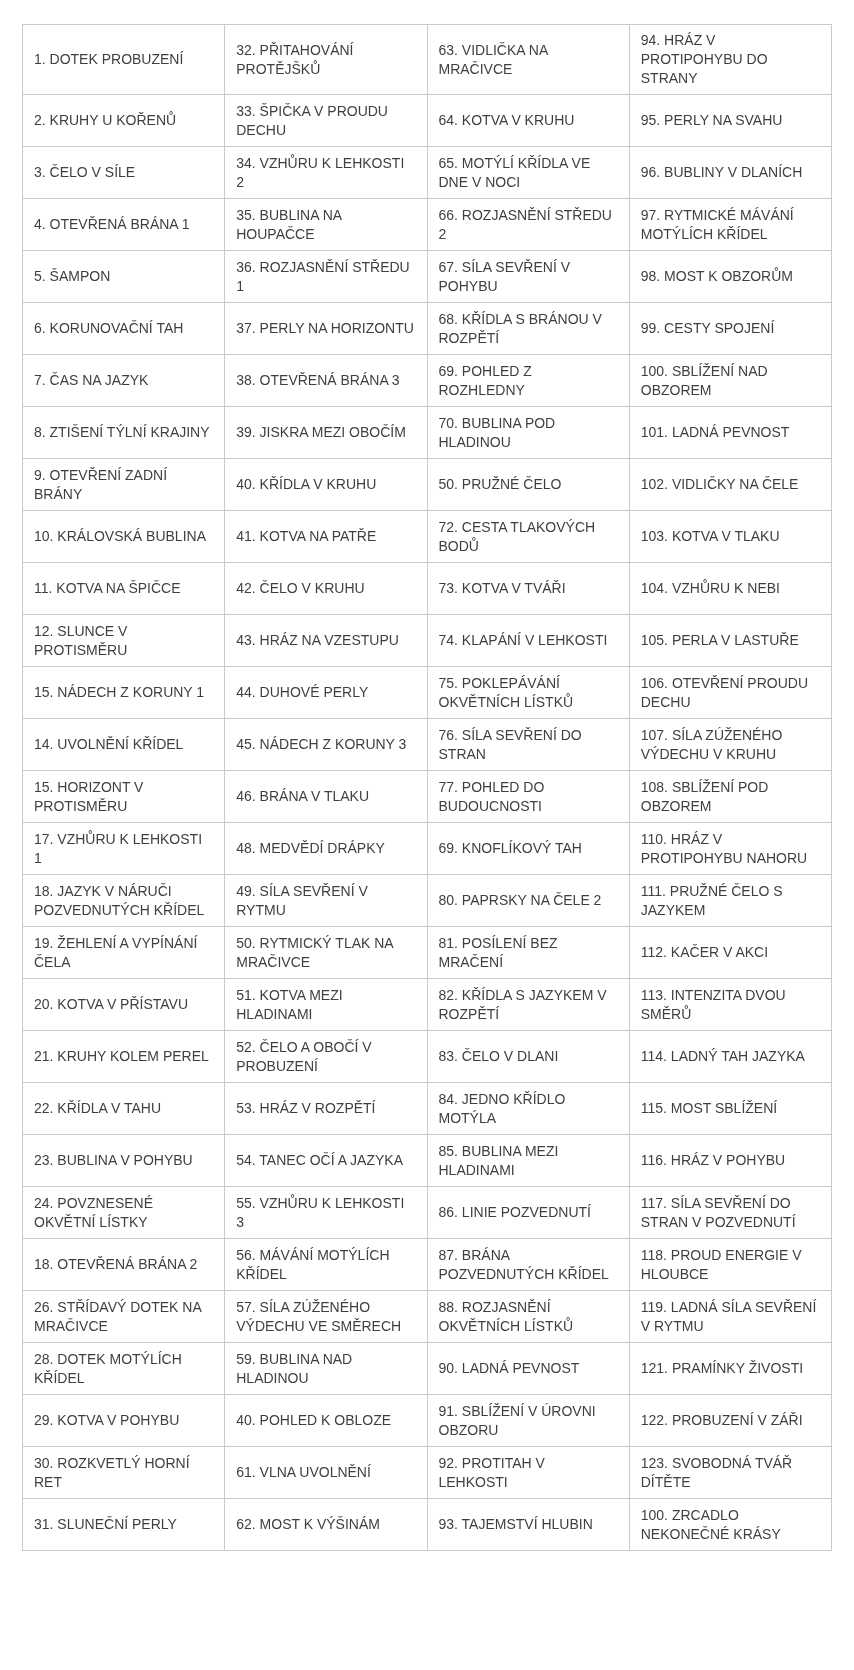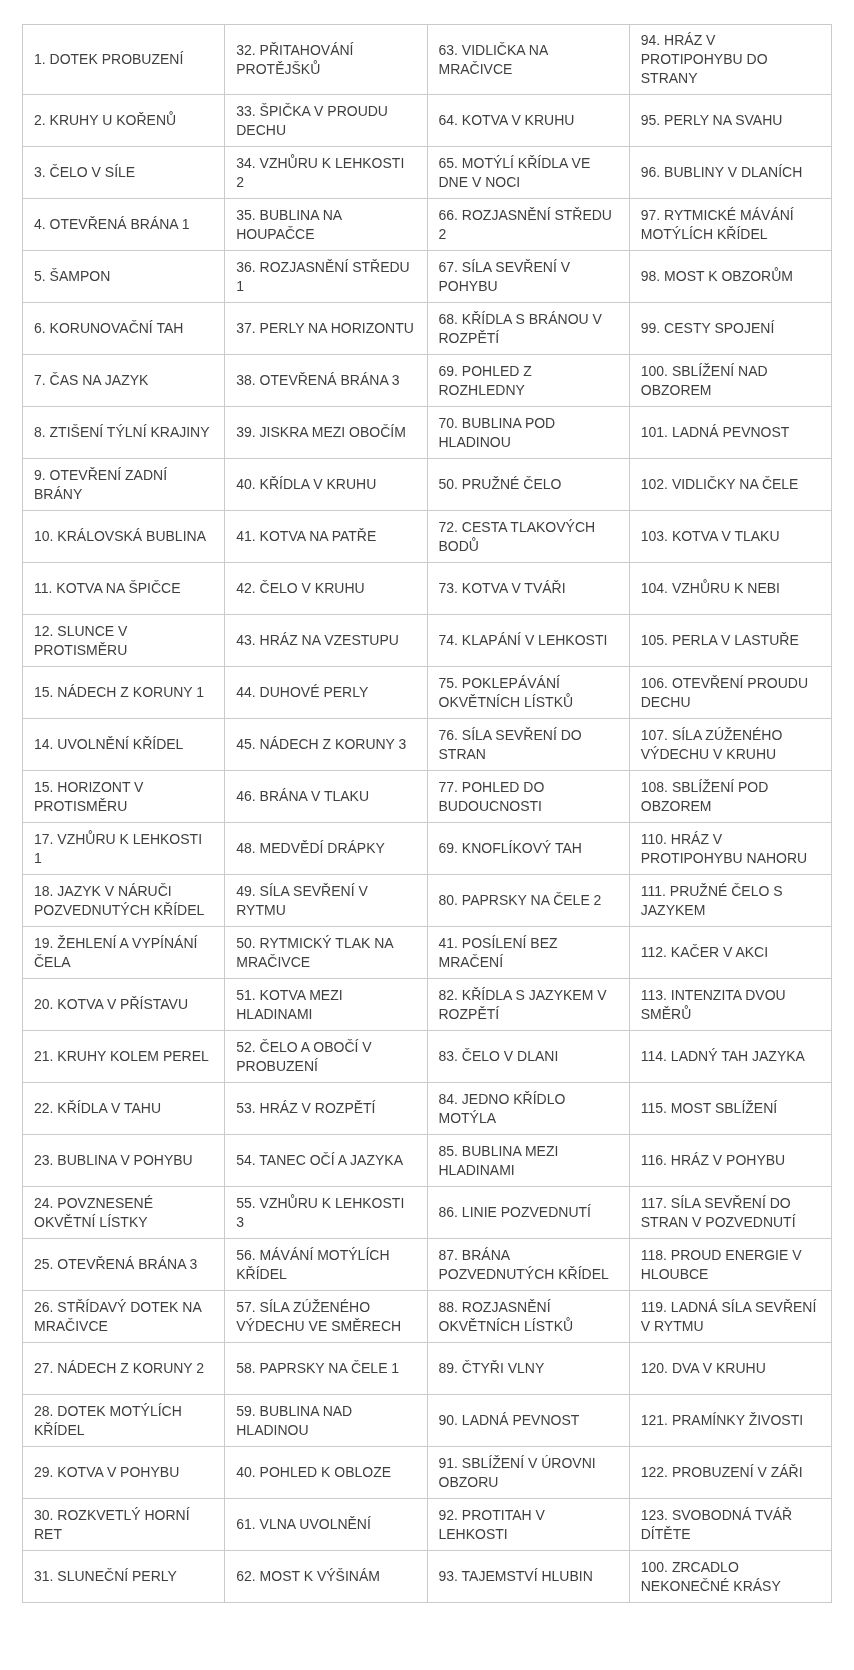--- a/index.html
+++ b/index.html
@@ -140,21 +140,21 @@
         </tr>
         <tr>
           <td>18. JAZYK V NÁRUČI POZVEDNUTÝCH KŘÍDEL</td>
           <td>49. SÍLA SEVŘENÍ V RYTMU</td>
           <td>80. PAPRSKY NA ČELE 2</td>
           <td>111. PRUŽNÉ ČELO S JAZYKEM</td>
         </tr>
         <tr>
           <td>19. ŽEHLENÍ A VYPÍNÁNÍ ČELA</td>
           <td>50. RYTMICKÝ TLAK NA MRAČIVCE</td>
-          <td>41. POSÍLENÍ BEZ MRAČENÍ</td>
+          <td>81. POSÍLENÍ BEZ MRAČENÍ</td>
           <td>112. KAČER V AKCI</td>
         </tr>
         <tr>
           <td>20. KOTVA V PŘÍSTAVU</td>
           <td>51. KOTVA MEZI HLADINAMI</td>
           <td>82. KŘÍDLA S JAZYKEM V ROZPĚTÍ</td>
           <td>113. INTENZITA DVOU SMĚRŮ</td>
         </tr>
         <tr>
           <td>21. KRUHY KOLEM PEREL</td>
@@ -174,36 +174,30 @@
           <td>85. BUBLINA MEZI HLADINAMI</td>
           <td>116. HRÁZ V POHYBU</td>
         </tr>
         <tr>
           <td>24. POVZNESENÉ OKVĚTNÍ LÍSTKY</td>
           <td>55. VZHŮRU K LEHKOSTI 3</td>
           <td>86. LINIE POZVEDNUTÍ</td>
           <td>117. SÍLA SEVŘENÍ DO STRAN V POZVEDNUTÍ</td>
         </tr>
         <tr>
-          <td>25. OTEVŘENÁ BRÁNA 3</td>
+          <td>18. OTEVŘENÁ BRÁNA 2</td>
           <td>56. MÁVÁNÍ MOTÝLÍCH KŘÍDEL</td>
           <td>87. BRÁNA POZVEDNUTÝCH KŘÍDEL</td>
           <td>118. PROUD ENERGIE V HLOUBCE</td>
         </tr>
         <tr>
           <td>26. STŘÍDAVÝ DOTEK NA MRAČIVCE</td>
           <td>57. SÍLA ZÚŽENÉHO VÝDECHU VE SMĚRECH</td>
           <td>88. ROZJASNĚNÍ OKVĚTNÍCH LÍSTKŮ</td>
           <td>119. LADNÁ SÍLA SEVŘENÍ V RYTMU</td>
-        </tr>
-        <tr>
-          <td>27. NÁDECH Z KORUNY 2</td>
-          <td>58. PAPRSKY NA ČELE 1</td>
-          <td>89. ČTYŘI VLNY</td>
-          <td>120. DVA V KRUHU</td>
         </tr>
         <tr>
           <td>28. DOTEK MOTÝLÍCH KŘÍDEL</td>
           <td>59. BUBLINA NAD HLADINOU</td>
           <td>90. LADNÁ PEVNOST</td>
           <td>121. PRAMÍNKY ŽIVOSTI</td>
         </tr>
         <tr>
           <td>29. KOTVA V POHYBU</td>
           <td>40. POHLED K OBLOZE</td>

